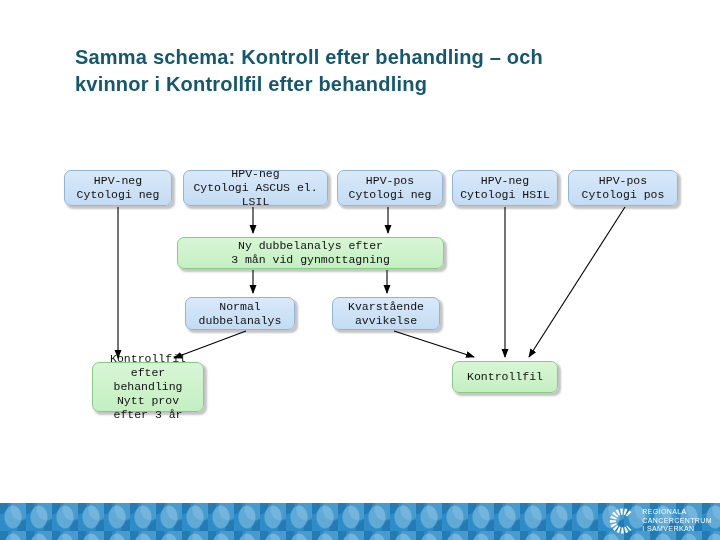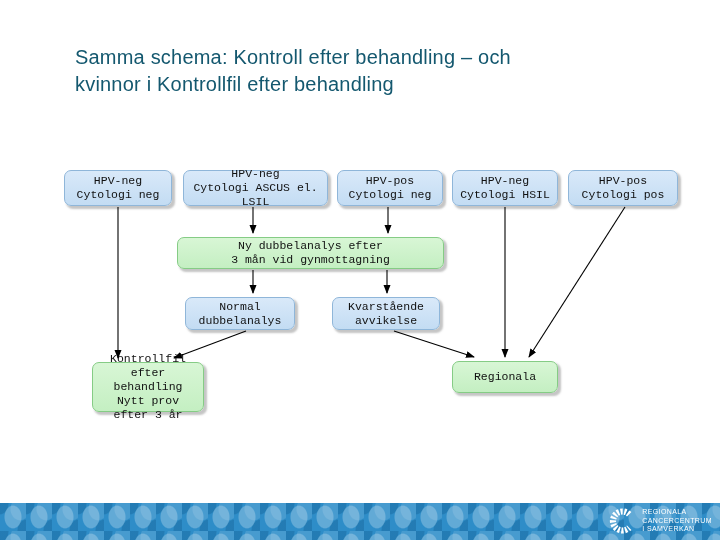--- a/index.html
+++ b/index.html
@@ -15,21 +15,21 @@
     background: #ffffff;
     overflow: hidden;
   }
   .title {
     position: absolute;
     left: 75px;
     top: 44px;
     width: 590px;
     margin: 0;
     font-size: 20px;
-    font-weight: normal;
+    font-weight: bold;
     line-height: 27px;
     color: #14586f;
     white-space: pre-line;
     letter-spacing: 0.2px;
   }
   .diagram {
     position: absolute;
     left: 0; top: 0;
     width: 720px;
     height: 540px;
@@ -127,21 +127,21 @@
 Cytologi pos</div>
     <div class="node green n6">Ny dubbelanalys efter
 3 mån vid gynmottagning</div>
     <div class="node blue n8">Kvarstående
 avvikelse</div>
     <div class="node blue n7">Normal
 dubbelanalys</div>
     <div class="node green n9">Kontrollfil
 efter behandling
 Nytt prov efter 3 år</div>
-    <div class="node green n10">Regionala</div>
+    <div class="node green n10">Kontrollfil</div>
 
     <svg class="arrows" width="720" height="540" viewBox="0 0 720 540">
       <defs>
         <marker id="ah" markerWidth="10" markerHeight="8" refX="8" refY="3.5" orient="auto" markerUnits="userSpaceOnUse">
           <path d="M0,0 L9,3.5 L0,7 z" fill="#000000"></path>
         </marker>
       </defs>
       <line x1="118" y1="207" x2="118" y2="358" marker-end="url(#ah)"></line>
       <line x1="253" y1="207" x2="253" y2="233" marker-end="url(#ah)"></line>
       <line x1="388" y1="207" x2="388" y2="233" marker-end="url(#ah)"></line>

